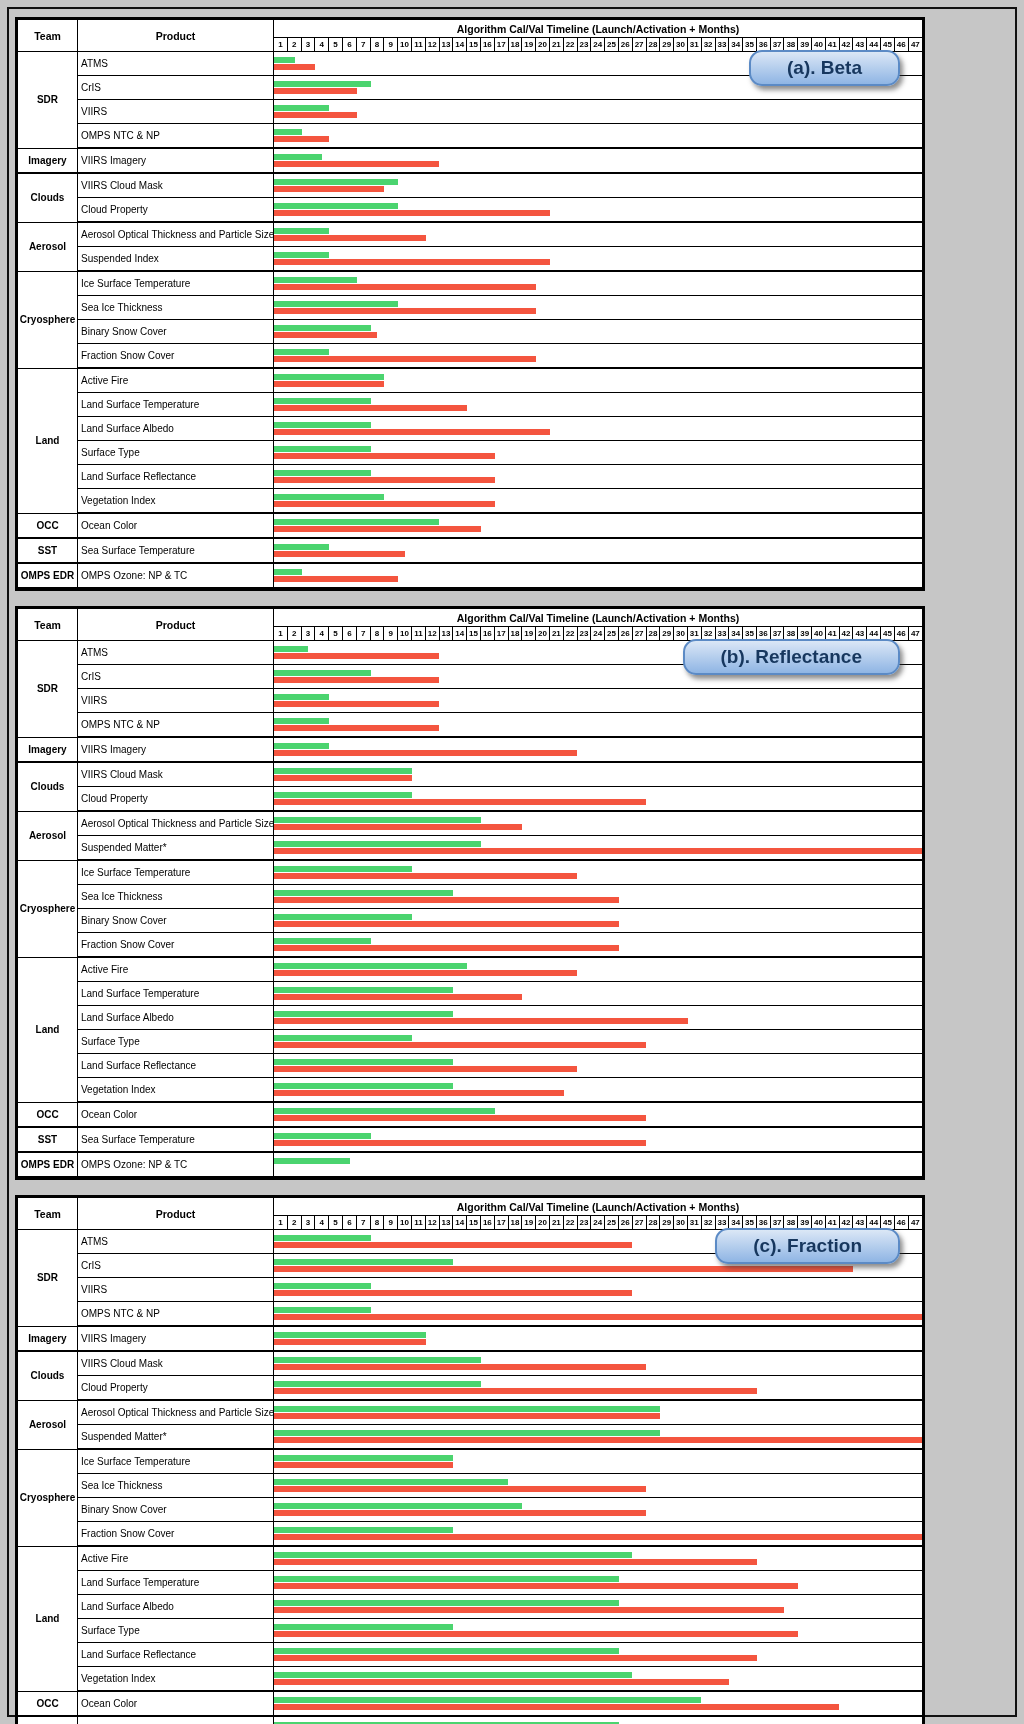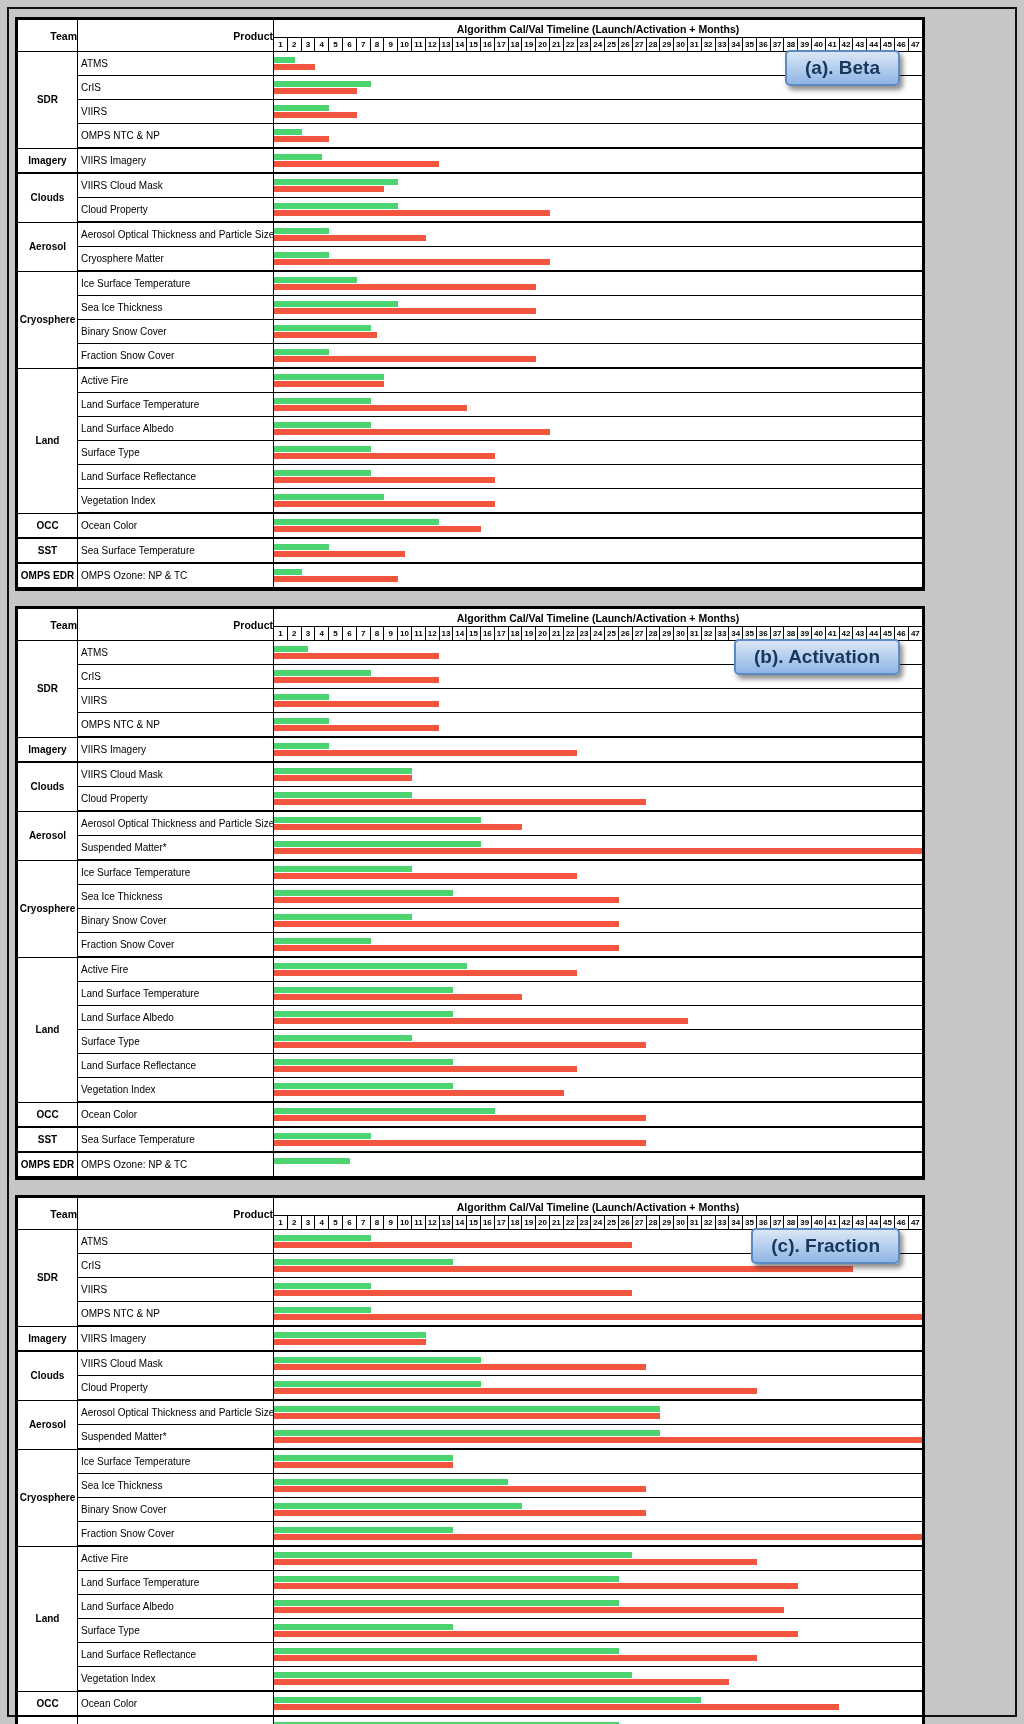--- a/index.html
+++ b/index.html
@@ -11,35 +11,35 @@
   .frame{
     box-sizing:border-box;height:100%;border:2px solid #111;
     padding:8px 6px;display:flex;flex-direction:column;gap:15px;background:#c6c6c6;
   }
   .tbl-wrap{position:relative;width:906px;background:#fff;border:2px solid #000;flex:0 0 auto;}
   table{border-collapse:collapse;table-layout:fixed;width:100%;}
   col.col-team{width:60px;}
   col.col-product{width:196px;}
   col.col-month{width:auto;}
   th,td{border:1px solid #000;padding:0;box-sizing:border-box;}
-  .th-team,.th-product{height:18px;font-size:10.5px;font-weight:bold;text-align:right;background:#fff;}
+  .th-team,.th-product{height:18px;font-size:10.5px;font-weight:bold;text-align:center;background:#fff;}
   .th-title{height:18px;font-size:10.5px;font-weight:bold;text-align:center;background:#fff;}
   .th-month{height:14px;font-size:8px;font-weight:bold;text-align:center;background:#fff;overflow:hidden;}
   tbody td{height:23px;background:#fff;}
   .td-team{font-size:10px;font-weight:bold;text-align:center;vertical-align:middle;}
   .td-product{font-size:10px;text-align:left;padding-left:3px;vertical-align:middle;overflow:hidden;white-space:nowrap;}
   .td-timeline{padding:0;vertical-align:top;}
   tr.group-end td{border-bottom:2px solid #000;}
   .bars{position:relative;height:23px;width:100%;}
   .bar{position:absolute;left:0;height:6px;}
   .bar-green{top:5px;background:var(--green,#4bd46f);}
   .bar-red{top:12px;background:var(--red,#f4553f);}
   .annot{
     position:absolute;top:31px;right:23px;
-    padding:5px 18px;border-radius:5px;
+    padding:5px 36px;border-radius:13px;
     font-size:19px;font-weight:bold;color:var(--annot-text,#17375e);
     background:linear-gradient(180deg,var(--annot-top,#dbe7f6) 0%,var(--annot-bottom,#8fb5e4) 100%);
     border:2px solid var(--annot-border,#5b8ac5);
     box-shadow:3px 4px 5px rgba(50,50,50,0.55);
   }
 </style>
 </head>
 <body>
 
 <div class="page">
@@ -225,21 +225,21 @@
                 <td class="td-team" rowspan="2">Aerosol</td>
                 <td class="td-product">Aerosol Optical Thickness and Particle Size</td>
                 <td class="td-timeline" colspan="47">
                   <div class="bars">
                     <div class="bar bar-green" style="width: 8.51064%;"></div>
                     <div class="bar bar-red" style="width: 23.4043%;"></div>
                   </div>
                 </td>
               </tr>
               <tr class="group-end">
-                <td class="td-product">Cryosphere Matter</td>
+                <td class="td-product">Suspended Index</td>
                 <td class="td-timeline" colspan="47">
                   <div class="bars">
                     <div class="bar bar-green" style="width: 8.51064%;"></div>
                     <div class="bar bar-red" style="width: 42.5532%;"></div>
                   </div>
                 </td>
               </tr>
               <tr>
                 <td class="td-team" rowspan="4">Cryosphere</td>
                 <td class="td-product">Ice Surface Temperature</td>
@@ -677,21 +677,21 @@
                 <td class="td-team" rowspan="1">OMPS EDR</td>
                 <td class="td-product">OMPS Ozone: NP &amp; TC</td>
                 <td class="td-timeline" colspan="47">
                   <div class="bars">
                     <div class="bar bar-green" style="width: 11.7021%;"></div>
                   </div>
                 </td>
               </tr>
             </tbody>
           </table>
-          <div class="annot">(b). Activation</div>
+          <div class="annot">(b). Reflectance</div>
         </div>
         <div class="tbl-wrap">
           <table>
             <colgroup>
               <col class="col-team">
               <col class="col-product">
               <col class="col-month">
               <col class="col-month">
               <col class="col-month">
               <col class="col-month">

